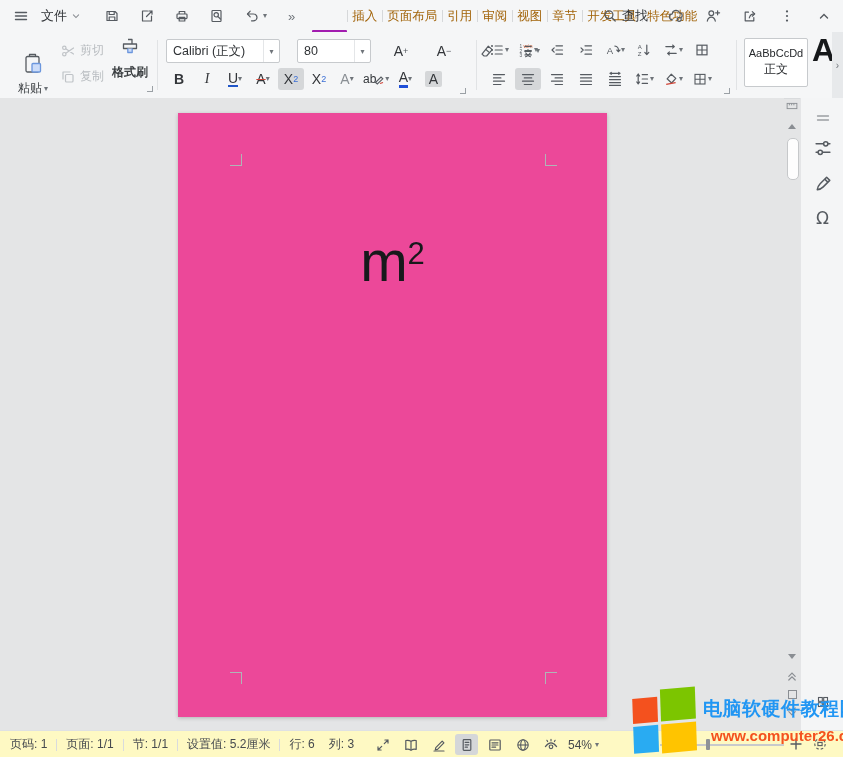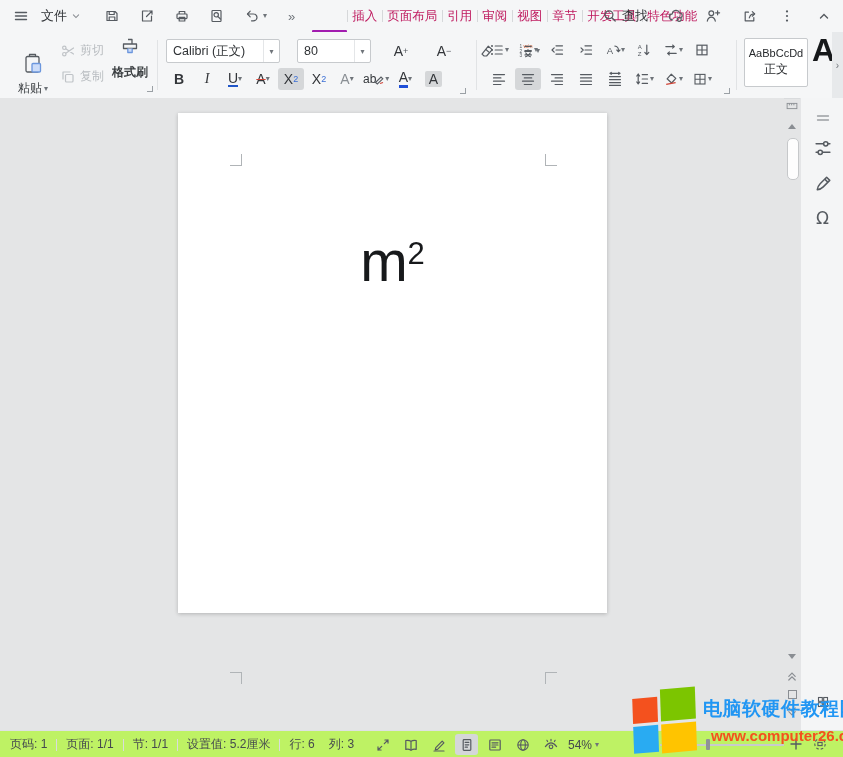--- a/index.html
+++ b/index.html
@@ -15,21 +15,21 @@
   
   .topbar{position:absolute;left:0;top:0;width:843px;height:32px;background:#f5f6f7;
           display:flex;align-items:center;}
   .tb-btn{display:flex;align-items:center;gap:3px;height:24px;padding:0 3px;border-radius:3px;cursor:default;}
   .hamburger{margin-left:10px}
   .file-btn{margin-left:6px;font-size:13px;color:#33363a;}
   .qa{display:flex;align-items:center;gap:13px;margin-left:16px;}
   .caret{font-size:8px;color:#6f747a;line-height:1;}
   .more-chev{font-size:13px;color:#6f747a;margin-left:2px}
   .tabs{display:flex;align-items:center;margin-left:14px;height:32px;}
-  .tab{position:relative;padding:0 5px;height:20px;line-height:20px;font-size:12.5px;color:#be185d;white-space:nowrap;}
+  .tab{position:relative;padding:0 5px;height:20px;line-height:20px;font-size:12.5px;color:#a16207;white-space:nowrap;}
   .tab + .tab::before{content:"";position:absolute;left:0;top:4px;width:1px;height:12px;background:#d6d8da;}
   .tab.active{background:#a21caf;color:#fff;border-radius:1px;margin-top:48px;}
   .searchbox{position:absolute;left:602px;top:0;height:32px;display:flex;align-items:center;gap:4px;font-size:13px;color:#33363a;}
   .top-right{position:absolute;right:8px;top:0;height:32px;display:flex;align-items:center;gap:15px;}
 
   
   .ribbon{position:absolute;left:0;top:32px;width:843px;height:66px;background:#f5f6f7;
           border-bottom:1px solid #d9dbdd;}
   .rgrp{position:absolute;top:0;height:66px;}
   .vdiv{position:absolute;top:8px;width:1px;height:50px;background:#e1e3e5;}
@@ -52,21 +52,21 @@
   .launcher{position:absolute;width:5px;height:5px;border-right:1px solid #9aa0a5;border-bottom:1px solid #9aa0a5;}
   .style-card{position:absolute;left:2px;top:6px;width:62px;height:47px;background:#fff;border:1px solid #c7cacd;border-radius:2px;
               display:flex;flex-direction:column;align-items:center;justify-content:center;gap:2px;}
   .style-sample{font-size:11px;color:#26292c;}
   .style-label{font-size:12px;color:#26292c;}
   .style-next{position:absolute;left:70px;top:2px;font-size:32px;font-weight:bold;color:#16181a;line-height:1;}
   .gallery-scroll{position:absolute;right:0;top:0;width:11px;height:66px;background:#e7e9eb;display:flex;align-items:center;justify-content:center;color:#75797e;font-size:10px;}
 
   
   .doc-area{position:absolute;left:0;top:98px;width:784px;height:632px;background:#e4e5e6;}
-  .page{position:absolute;left:178px;top:15px;width:429px;height:500px;background:#ffffff;box-shadow:0 1px 4px rgba(0,0,0,.22);}
+  .page{position:absolute;left:178px;top:15px;width:429px;height:604px;background:#ec4899;box-shadow:0 1px 4px rgba(0,0,0,.22);}
   .mark{position:absolute;width:11px;height:11px;border-color:#b0b4b7;border-style:solid;border-width:0;}
   .mk-tl{left:52px;top:41px;border-right-width:1px;border-bottom-width:1px;}
   .mk-tr{left:367px;top:41px;border-left-width:1px;border-bottom-width:1px;}
   .mk-bl{left:52px;top:559px;border-right-width:1px;border-top-width:1px;}
   .mk-br{left:367px;top:559px;border-left-width:1px;border-top-width:1px;}
   .page-text{position:absolute;left:0;top:116px;width:100%;text-align:center;font-size:57px;color:#17191b;line-height:1.15;}
   .m-sup{font-size:31px;vertical-align:17px;}
 
   
   .vscroll{position:absolute;left:784px;top:98px;width:16px;height:632px;}
@@ -76,21 +76,21 @@
   .sc-item{position:absolute;left:0;width:16px;display:flex;justify-content:center;}
   .thumb{position:absolute;left:3px;top:40px;width:10px;height:40px;background:#fdfdfd;border:1px solid #c6c8ca;border-radius:5px;}
   .obj-square{width:7px;height:7px;border:1px solid #8a8e93;}
 
   
   .rpanel{position:absolute;left:800px;top:98px;width:43px;height:632px;background:#f4f5f6;border-left:1px solid #e4e5e7;}
   .rp-item{position:absolute;left:0;width:43px;display:flex;justify-content:center;color:#565b61;}
   .omega{font-size:17px;color:#565b61;font-family:"DejaVu Sans",sans-serif;line-height:1;}
 
   
-  .statusbar{position:absolute;left:0;top:730px;width:843px;height:27px;background:#bef264;border-top:1px solid #dfe1e3;
+  .statusbar{position:absolute;left:0;top:730px;width:843px;height:27px;background:#fef9c3;border-top:1px solid #dfe1e3;
              display:flex;align-items:center;font-size:12px;color:#45494e;}
   .st-left{display:flex;align-items:center;padding-left:10px;}
   .st-sep{width:1px;height:12px;background:#d9dbdd;margin:0 9px;}
   .st-gap{width:14px;}
   .st-icons{position:absolute;left:371px;top:0;height:27px;display:flex;align-items:center;gap:5px;}
   .st-btn{width:23px;height:21px;display:flex;align-items:center;justify-content:center;border-radius:3px;}
   .st-btn.active{background:#d5d7d9;}
   .zoom-val{position:absolute;left:568px;top:0;height:27px;display:flex;align-items:center;gap:3px;}
   .zoom-minus{position:absolute;left:634px;top:3px;}
   .zoom-track{position:absolute;left:660px;top:13px;width:124px;height:2px;background:#c8cacc;}

